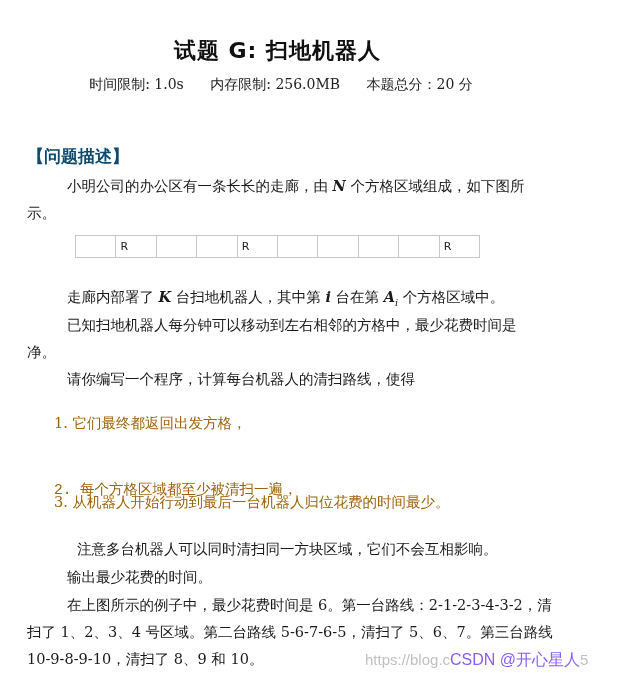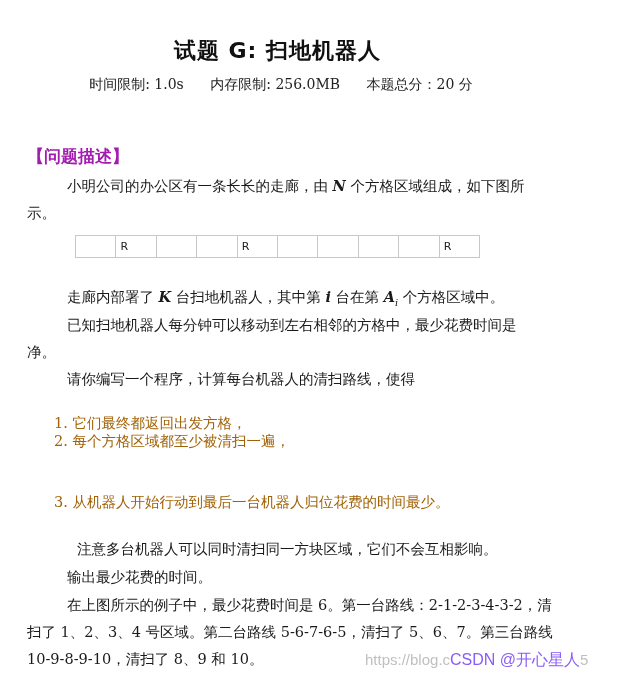--- a/index.html
+++ b/index.html
@@ -39,21 +39,21 @@
     .meta span {
       margin: 0 11px;
     }
     .section-head {
       position: absolute;
       left: 27px;
       top: 145px;
       font-size: 17px;
       font-weight: bold;
       font-family: "DejaVu Sans", "Liberation Sans", sans-serif;
-      color: #a21caf;
+      color: #0c4a6e;
     }
     .para {
       position: absolute;
       font-size: 14.5px;
       line-height: 28px;
       color: #1a1a1a;
       white-space: nowrap;
     }
     .para i {
       font-style: italic;
@@ -136,21 +136,21 @@
 <div class="para" style="left:67px; top:283px;">
   <span>走廊内部署了 </span><i>K</i><span> 台扫地机器人，其中第 </span><i>i</i><span> 台在第 </span><i>A</i><sub style="font-style:italic;font-size:10px;">i</sub><span> 个方格区域中。</span>
 </div>
 
 <div class="para" style="left:67px; top:311px;">已知扫地机器人每分钟可以移动到左右相邻的方格中，最少花费时间是</div>
 <div class="para" style="left:27px; top:338px;">净。</div>
 
 <div class="para" style="left:67px; top:365px;">请你编写一个程序，计算每台机器人的清扫路线，使得</div>
 
 <div class="list-item" style="top:414px;">1. 它们最终都返回出发方格，</div>
-<div class="list-item" style="top:432px;">2. 每个方格区域都至少被清扫一遍，</div>
+<div class="list-item" style="top:480px;font-family:Liberation Mono, monospace;">2. 每个方格区域都至少被清扫一遍，</div>
 <div class="list-item" style="top:493px;">3. 从机器人开始行动到最后一台机器人归位花费的时间最少。</div>
 
 <div class="para" style="left:77px; top:535px;">注意多台机器人可以同时清扫同一方块区域，它们不会互相影响。</div>
 <div class="para" style="left:67px; top:563px;">输出最少花费的时间。</div>
 <div class="para" style="left:67px; top:591px;">在上图所示的例子中，最少花费时间是 6。第一台路线：2-1-2-3-4-3-2，清</div>
 <div class="para" style="left:27px; top:618px;">扫了 1、2、3、4 号区域。第二台路线 5-6-7-6-5，清扫了 5、6、7。第三台路线</div>
 <div class="para" style="left:27px; top:645px;">10-9-8-9-10，清扫了 8、9 和 10。</div>
 
 <div class="watermark">
   <span>https://blog.c</span><span class="brand">CSDN @开心星人</span><span>5</span>

